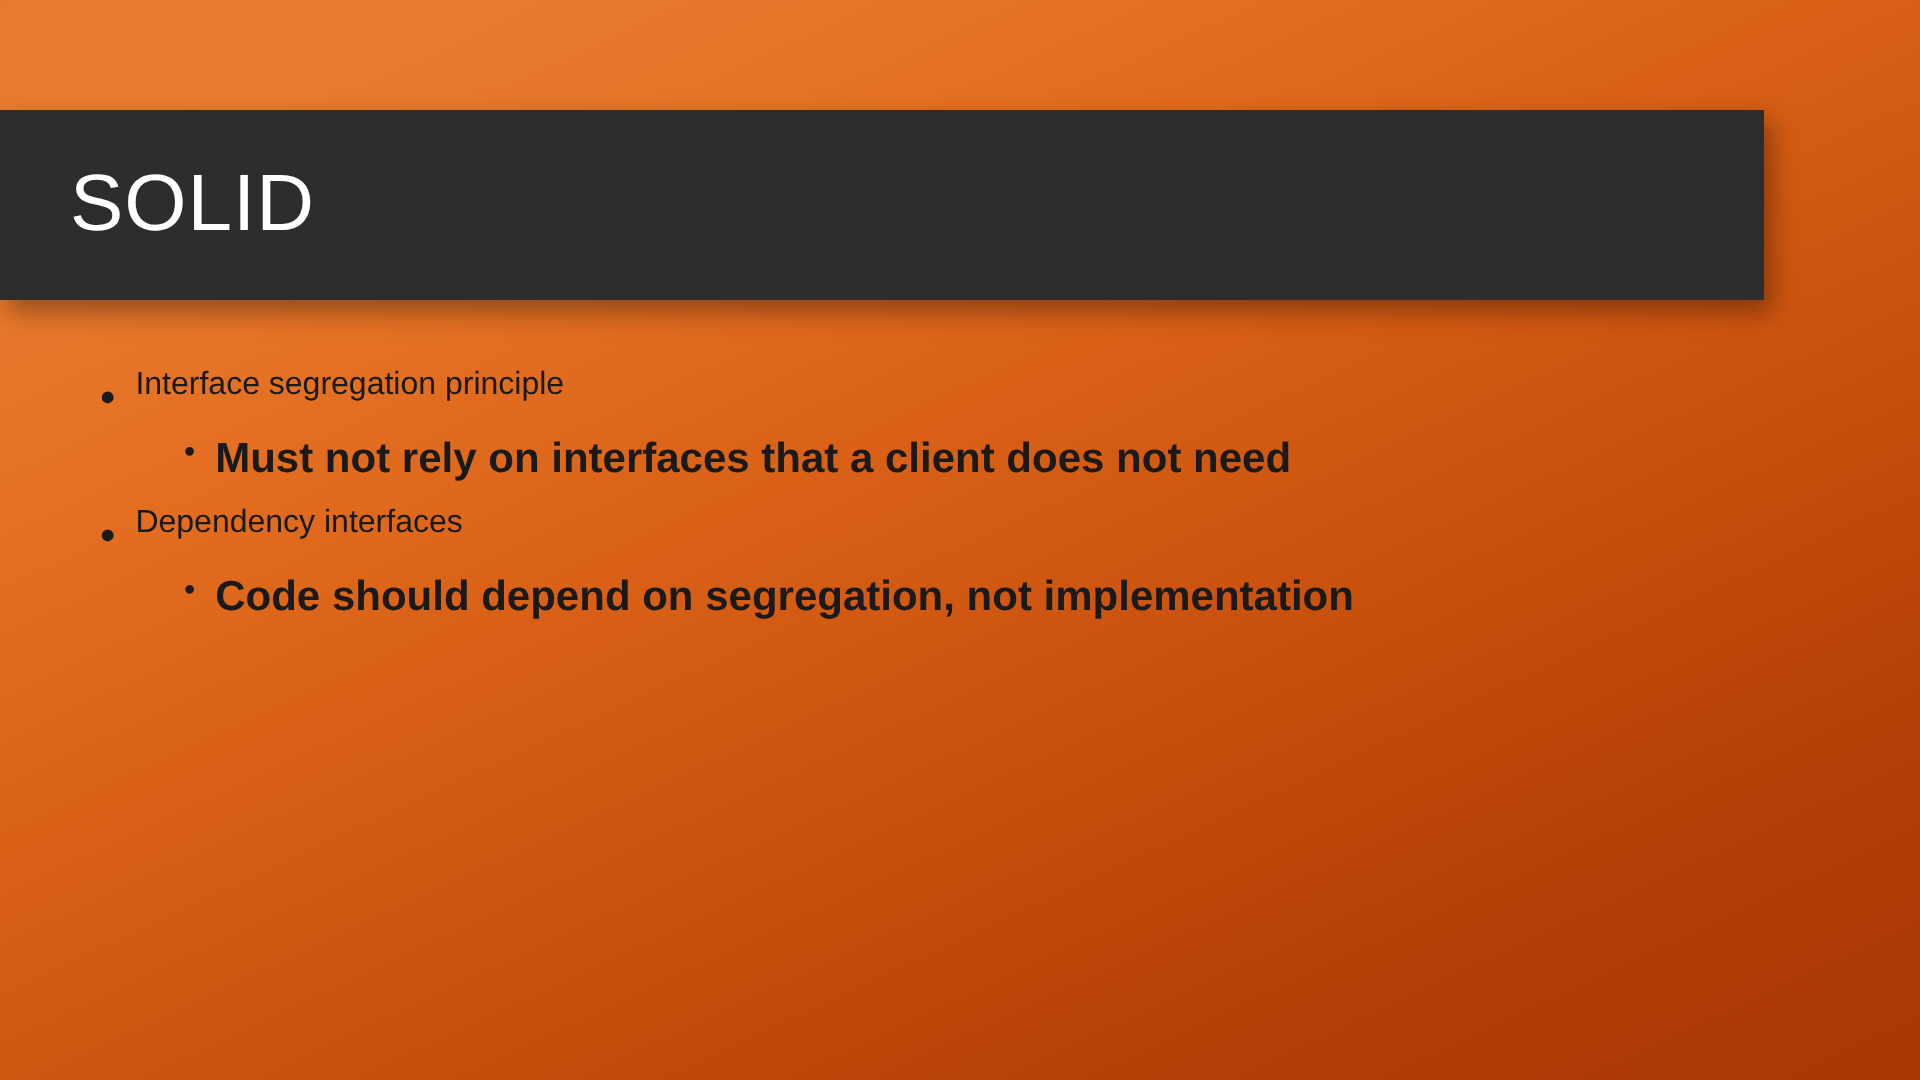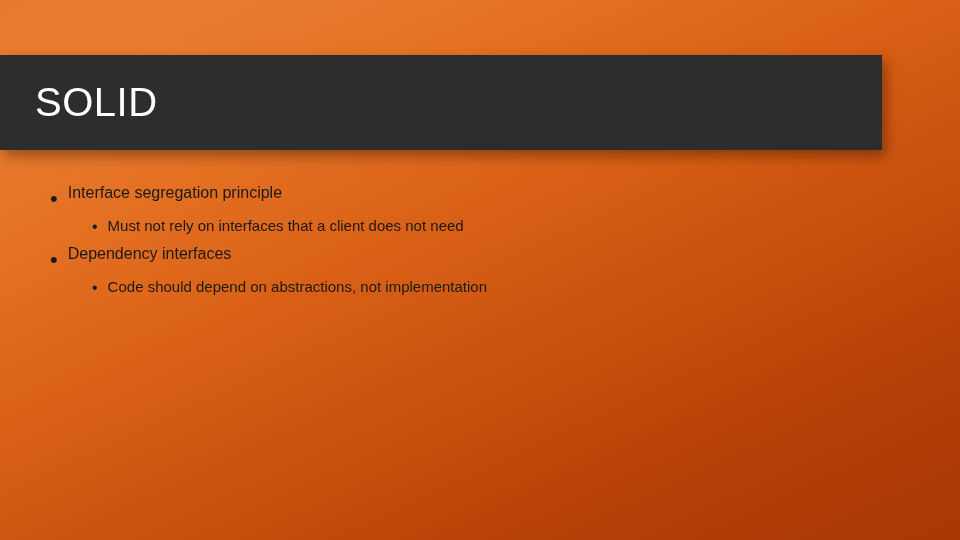--- a/index.html
+++ b/index.html
@@ -75,22 +75,22 @@
     .bullet-text {
       flex: 1;
     }
     .bullet-item.level-1 .bullet-text {
       color: #1a1a1a;
       font-size: 16px;
       line-height: 1.3;
     }
     .bullet-item.level-2 .bullet-text {
       color: #1a1a1a;
-      font-size: 15px;
-      font-weight: normal;
+      font-size: 21px;
+      font-weight: bold;
       line-height: 1.35;
     }
   </style>
 </head>
 <body>
 
 <div class="slide">
 
   <div class="title-bar">
     <span class="title-text">SOLID</span>
@@ -108,18 +108,18 @@
       <span class="bullet-text">Must not rely on interfaces that a client does not need</span>
     </div>
 
     <div class="bullet-item level-1">
       <span class="bullet-dot">•</span>
       <span class="bullet-text">Dependency interfaces</span>
     </div>
 
     <div class="bullet-item level-2">
       <span class="bullet-dot">•</span>
-      <span class="bullet-text">Code should depend on abstractions, not implementation</span>
+      <span class="bullet-text">Code should depend on segregation, not implementation</span>
     </div>
 
   </div>
 
 </div>
 
 </body></html>

